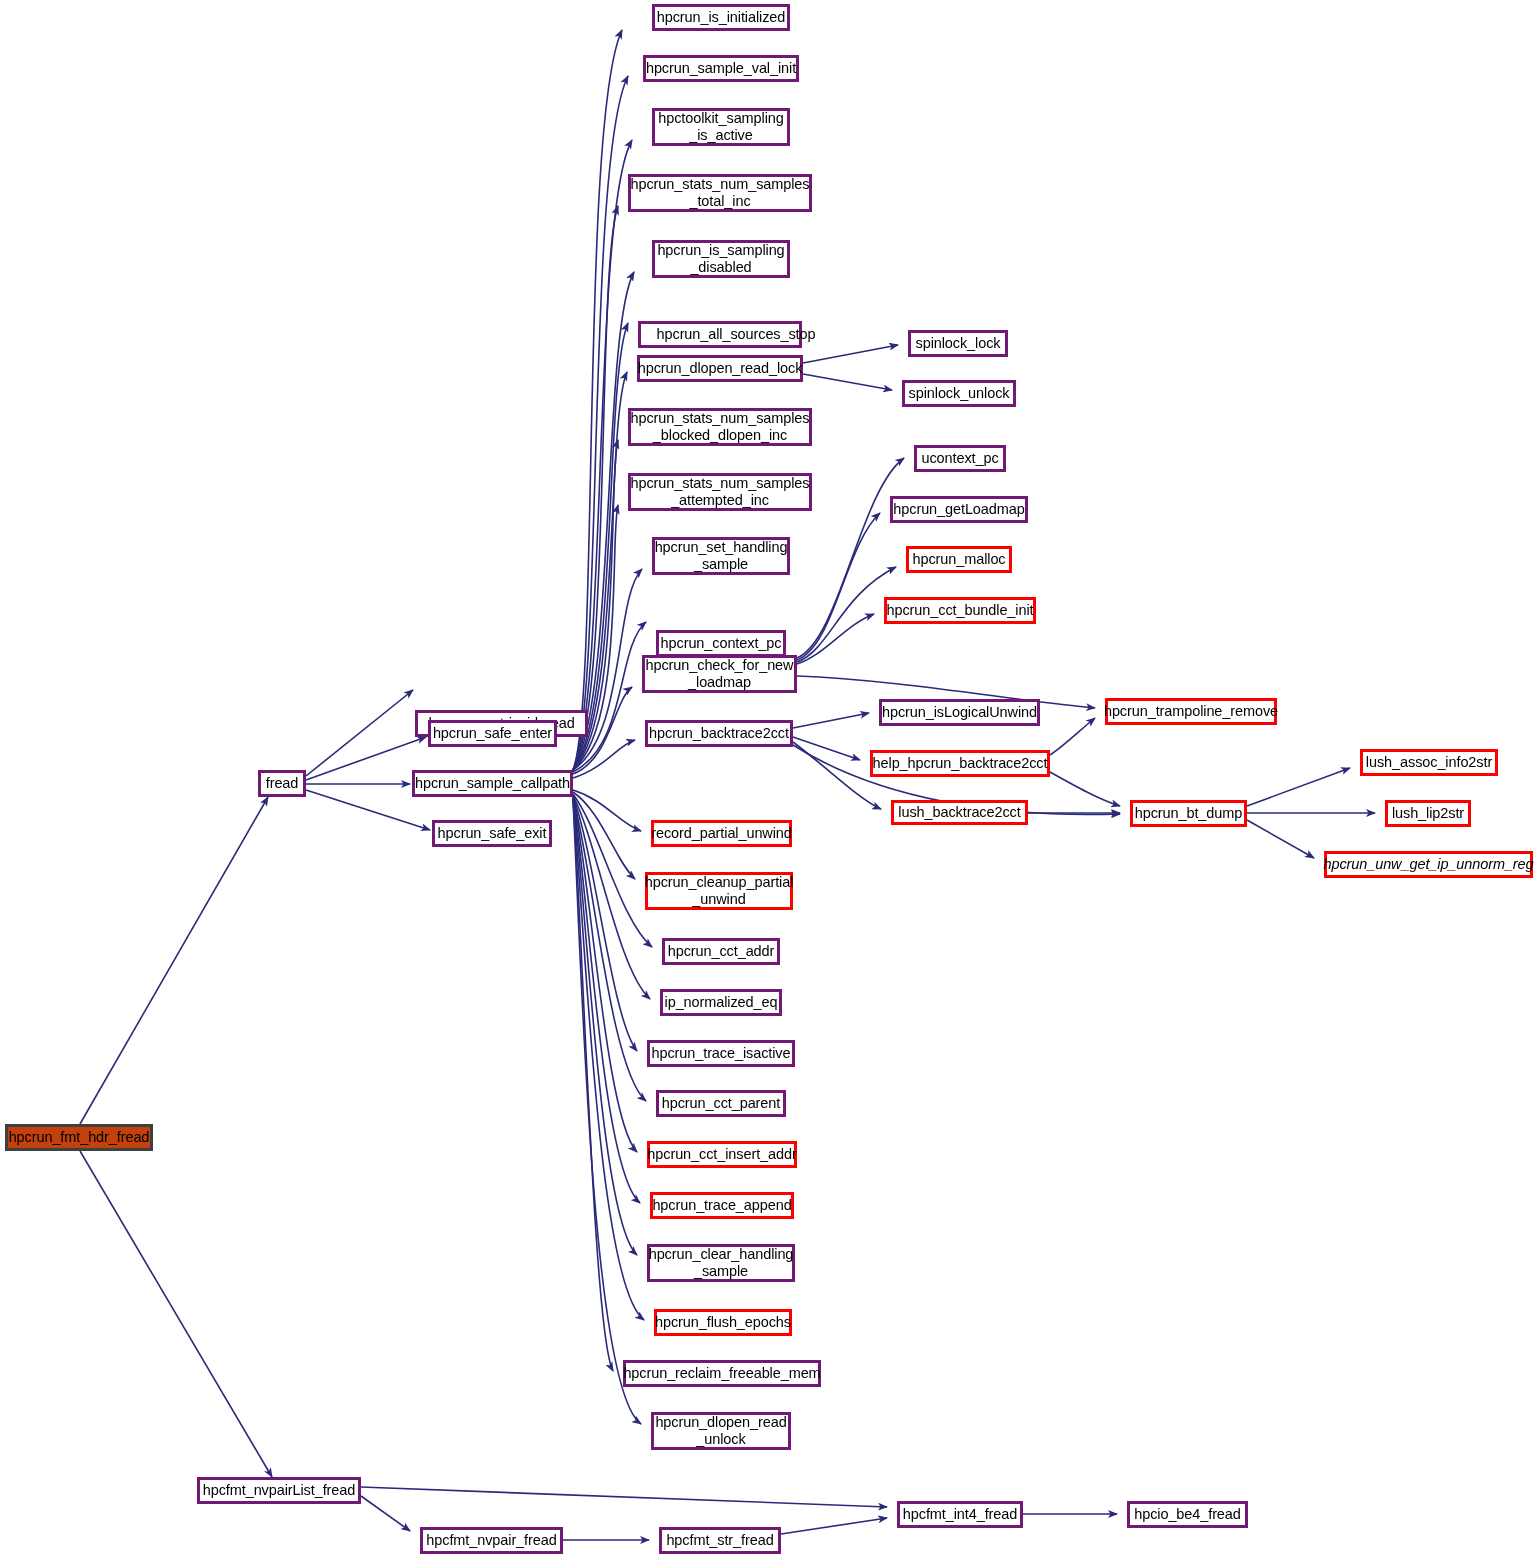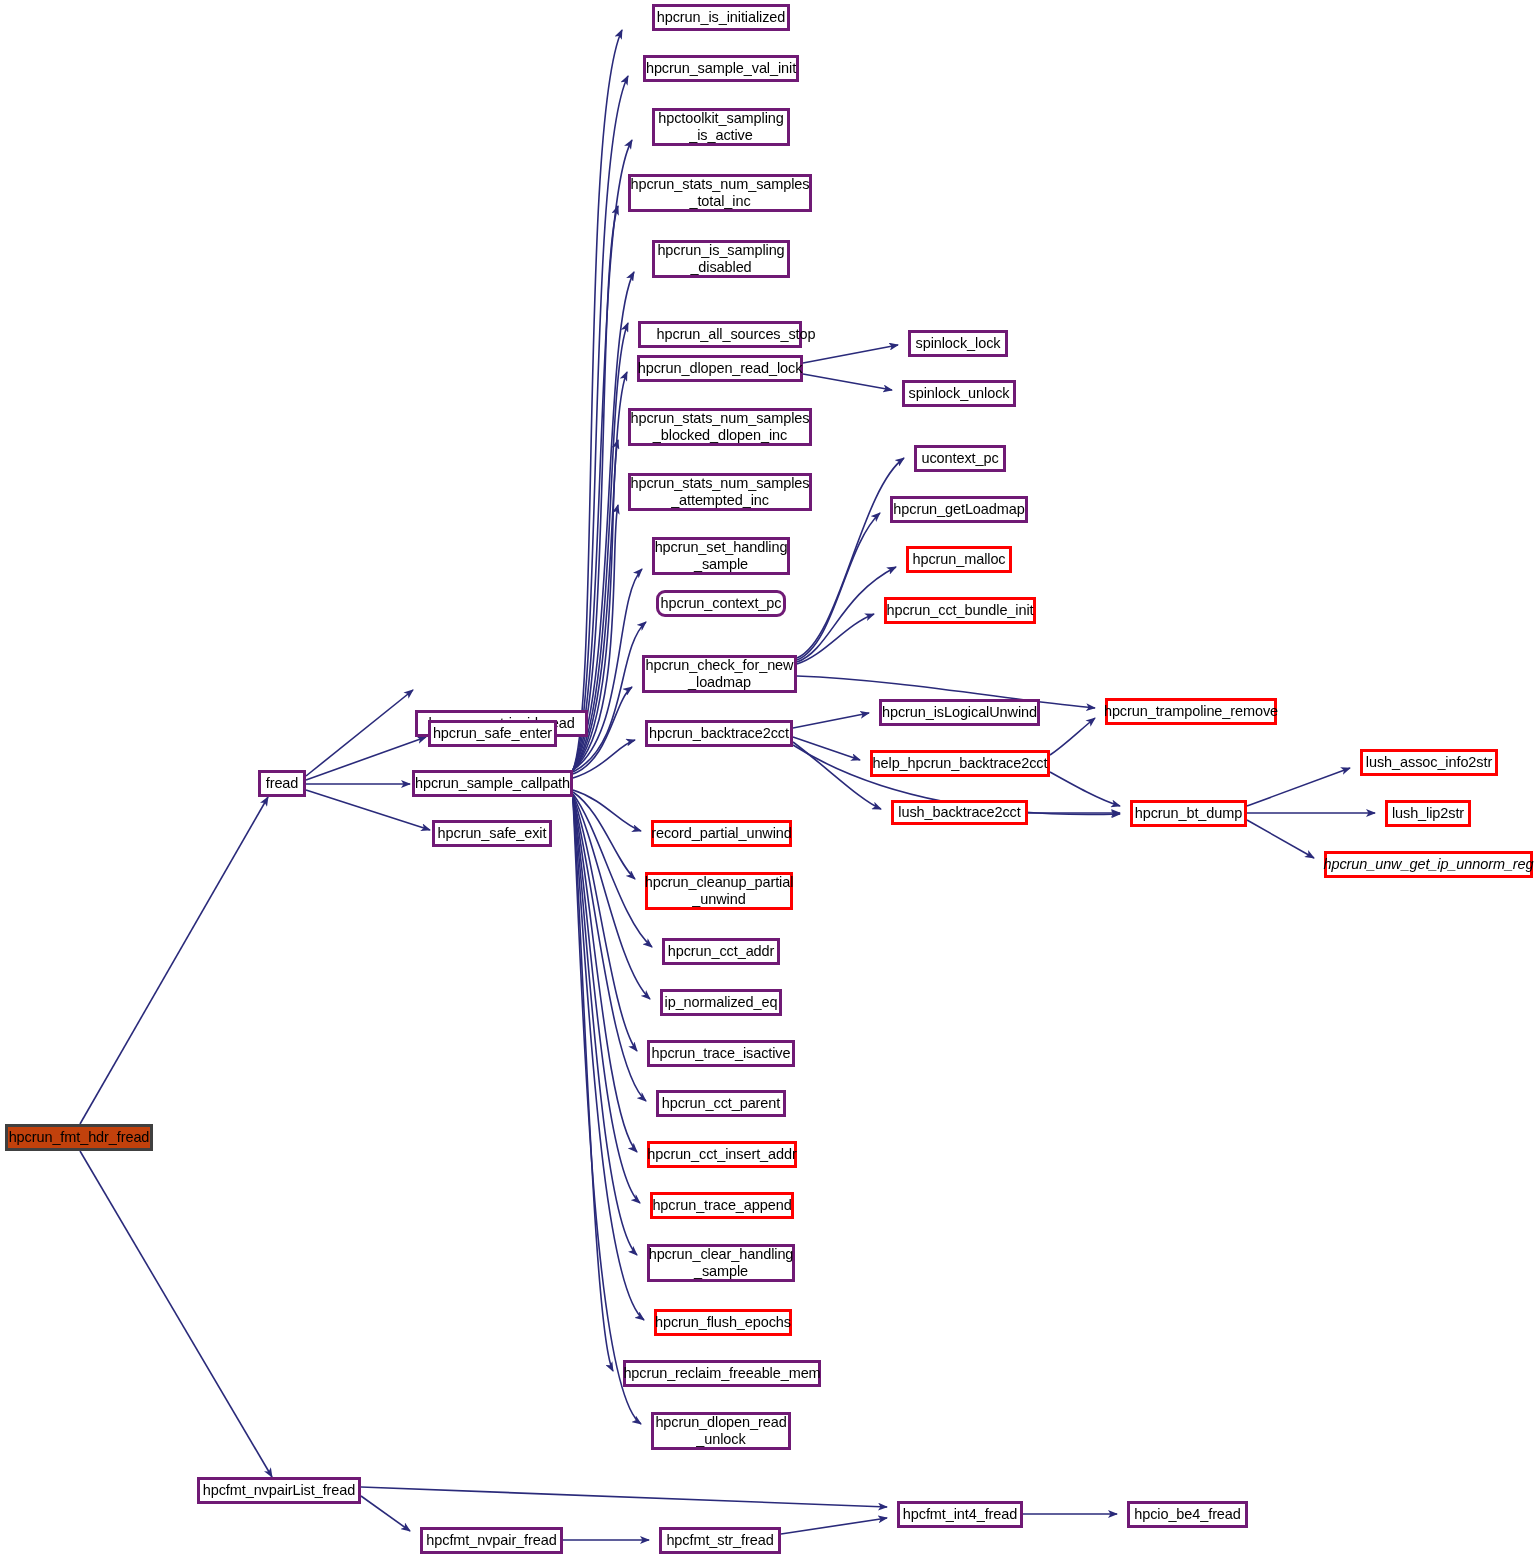--- a/index.html
+++ b/index.html
@@ -128,21 +128,21 @@
       <div class="node" style="left: 652px; top: 240px; width: 138px; height: 38px;">hpcrun_is_sampling
 _disabled</div>
       <div class="node" style="left: 638px; top: 321px; width: 164px; height: 27px; padding-left: 32px;">hpcrun_all_sources_stop</div>
       <div class="node" style="left: 637px; top: 355px; width: 166px; height: 27px;">hpcrun_dlopen_read_lock</div>
       <div class="node" style="left: 628px; top: 408px; width: 184px; height: 38px;">hpcrun_stats_num_samples
 _blocked_dlopen_inc</div>
       <div class="node" style="left: 628px; top: 473px; width: 184px; height: 38px;">hpcrun_stats_num_samples
 _attempted_inc</div>
       <div class="node" style="left: 652px; top: 537px; width: 138px; height: 38px;">hpcrun_set_handling
 _sample</div>
-      <div class="node" style="left: 656px; top: 590px; width: 130px; height: 27px; border-radius: 9px;">hpcrun_context_pc</div>
+      <div class="node" style="left: 656px; top: 630px; width: 130px; height: 27px;">hpcrun_context_pc</div>
       <div class="node" style="left: 642px; top: 655px; width: 155px; height: 38px;">hpcrun_check_for_new
 _loadmap</div>
       <div class="node" style="left: 645px; top: 720px; width: 148px; height: 27px;">hpcrun_backtrace2cct</div>
       <div class="node red" style="left: 651px; top: 820px; width: 141px; height: 27px;">record_partial_unwind</div>
       <div class="node red" style="left: 645px; top: 872px; width: 148px; height: 38px;">hpcrun_cleanup_partial
 _unwind</div>
       <div class="node" style="left: 662px; top: 938px; width: 118px; height: 27px;">hpcrun_cct_addr</div>
       <div class="node" style="left: 660px; top: 989px; width: 122px; height: 27px;">ip_normalized_eq</div>
       <div class="node" style="left: 647px; top: 1040px; width: 148px; height: 27px;">hpcrun_trace_isactive</div>
       <div class="node" style="left: 656px; top: 1090px; width: 130px; height: 27px;">hpcrun_cct_parent</div>

